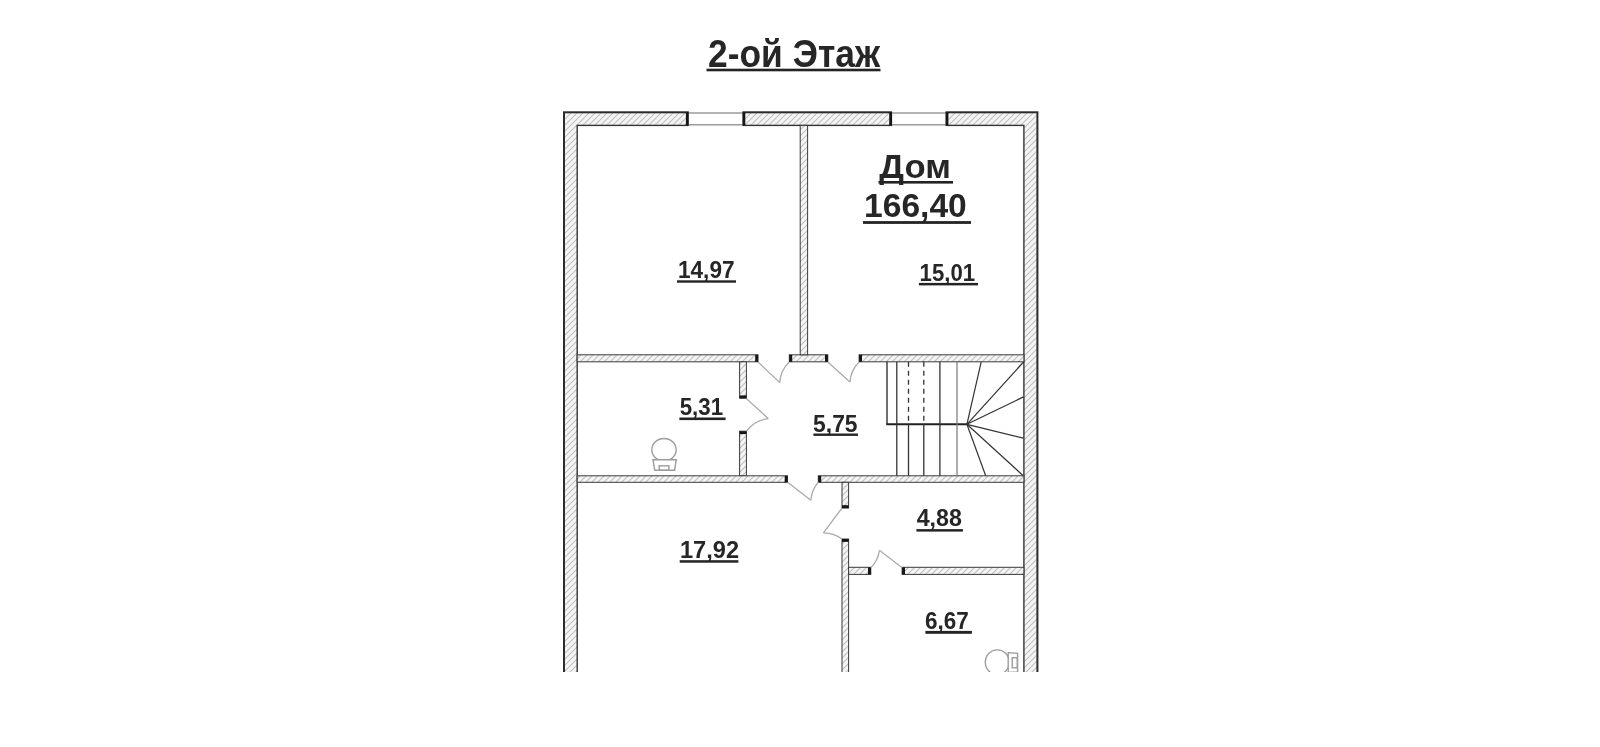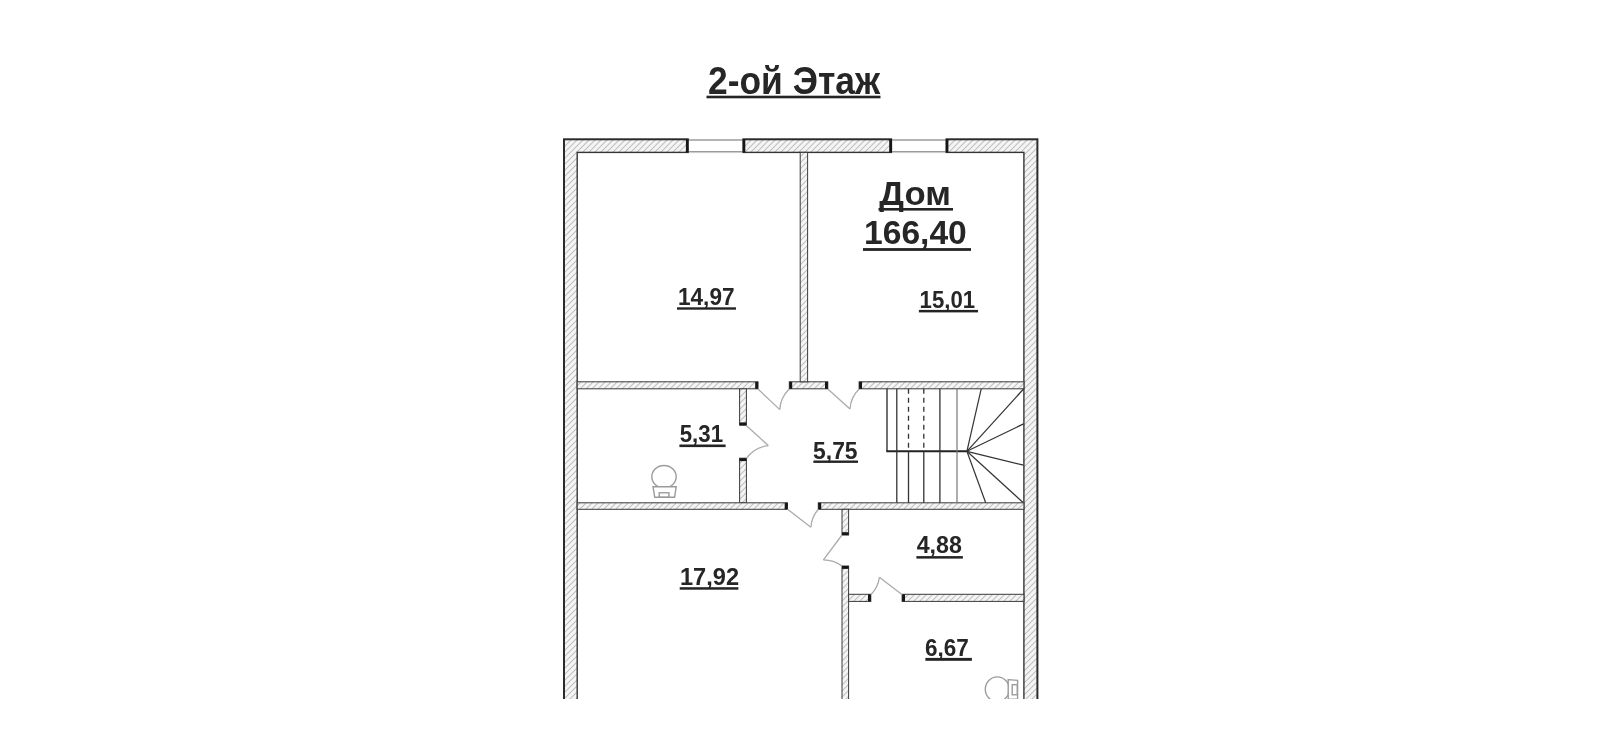--- a/index.html
+++ b/index.html
@@ -1,16 +1,16 @@
 <!DOCTYPE html>
 <html><head>
 <meta charset="utf-8">
 <style>
   html,body{margin:0;padding:0;background:#ffffff;}
-  .page{position:relative;width:1600px;height:672px;background:#ffffff;overflow:hidden;margin-top:27px;}
+  .page{position:relative;width:1600px;height:672px;background:#ffffff;overflow:hidden;}
   text{font-family:"Liberation Sans", sans-serif;font-weight:bold;fill:#262626;}
 </style>
 </head>
 <body>
 <div class="page">
 <svg width="1600" height="747" viewBox="0 0 1600 747" xmlns="http://www.w3.org/2000/svg">
 <defs>
   <pattern id="hatch" width="6" height="6" patternUnits="userSpaceOnUse">
     <rect width="6" height="6" fill="#f5f5f5"></rect>
     <path d="M-1,1 L1,-1 M0,6 L6,0 M5,7 L7,5" stroke="#c0c0c0" stroke-width="1.1" fill="none"></path>

